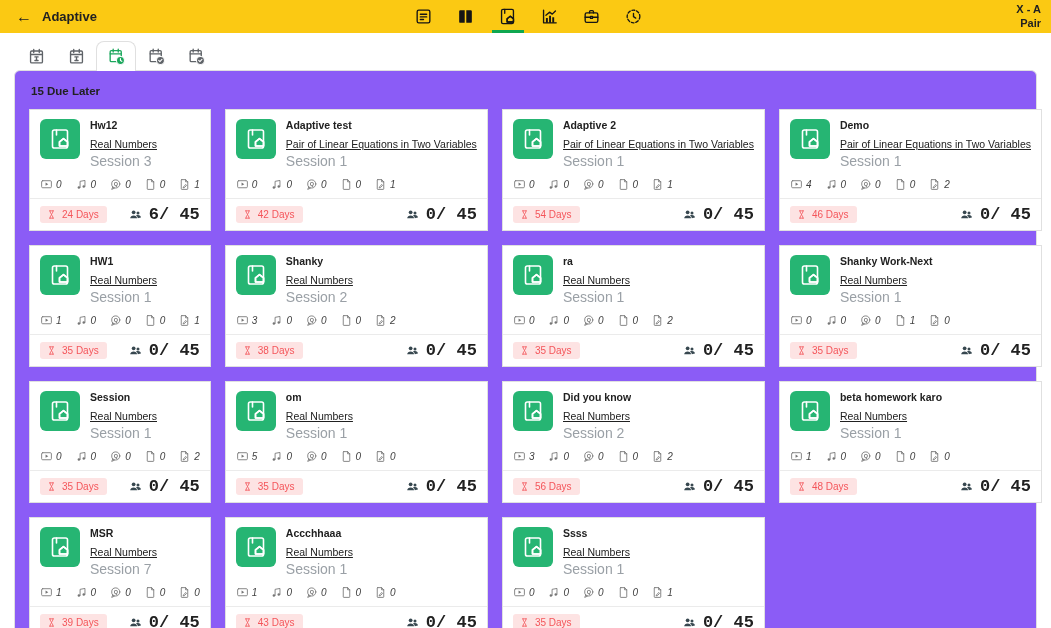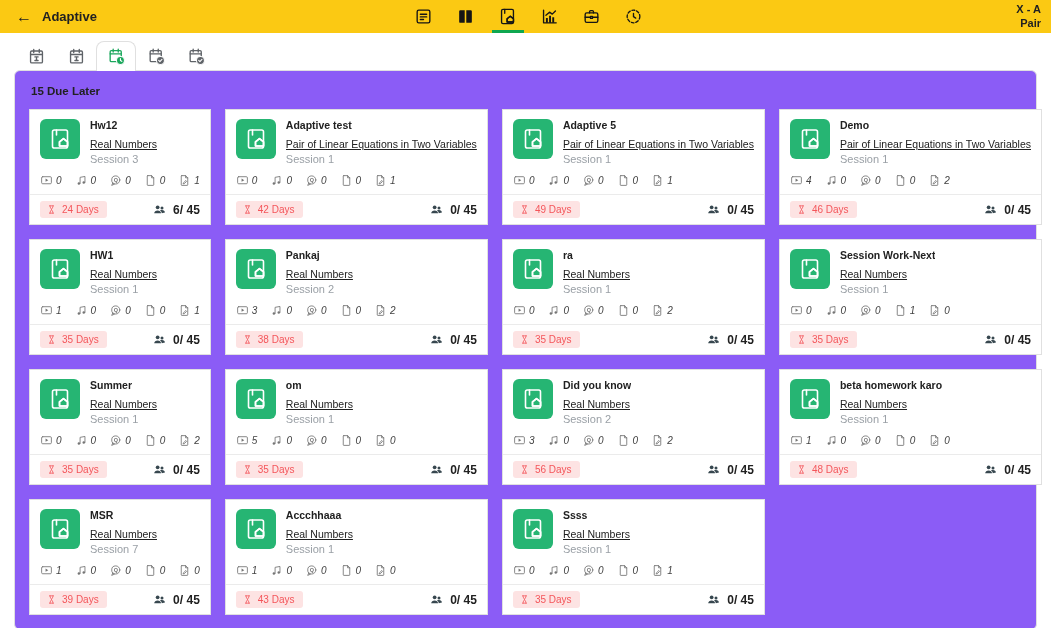--- a/index.html
+++ b/index.html
@@ -41,32 +41,32 @@
   
   .card{border:1px solid var(--border);border-radius:0;background:#fff;cursor:pointer;display:flex;flex-direction:column;}
   .card-body{display:flex;gap:10px;padding:9px 10px 0;}
   .card-icon{width:40px;height:40px;border-radius:6px;background:var(--green);flex:none;
     display:flex;align-items:center;justify-content:center;}
   .card-icon svg{width:24px;height:24px;fill:none;stroke:#fff;stroke-width:1.6;stroke-linecap:round;stroke-linejoin:round;}
   .card-icon svg .mask{fill:var(--green)}
   .card-info{min-width:0;}
   .card-title{font-size:10.5px;font-weight:700;margin-bottom:7px;white-space:nowrap;overflow:hidden;}
   .card-chapter{font-size:10.5px;margin-bottom:3px;white-space:nowrap;overflow:hidden;text-decoration:underline;}
-  .card-session{font-size:11px;color:var(--light-gray);}
+  .card-session{font-size:14px;color:var(--light-gray);}
   .card-stats{display:flex;gap:13px;padding:9px 10px 7px;align-items:center;}
   .stat{display:flex;align-items:center;gap:3px;font-size:10px;color:#424242;}
   .stat svg{width:13px;height:13px;fill:none;stroke:var(--gray);stroke-width:1.6;stroke-linecap:round;stroke-linejoin:round;}
   .stat svg .fill{fill:var(--gray);stroke:none}
   .stat svg text{fill:var(--gray);stroke:none;font-size:10px;font-weight:700;}
   .card-footer{margin-top:auto;border-top:1px solid #ebebeb;display:flex;align-items:center;
     justify-content:space-between;padding:6px 10px;}
   .days-badge{display:flex;align-items:center;gap:5px;background:var(--badge-bg);color:var(--badge-tx);
     font-size:10px;padding:3px 8px 3px 6px;border-radius:3px;}
   .days-badge svg{width:11px;height:11px;fill:none;stroke:var(--badge-tx);stroke-width:1.7;stroke-linecap:round;}
-  .subs{display:flex;align-items:center;gap:6px;font-size:12px;font-weight:700;}
+  .subs{display:flex;align-items:center;gap:6px;font-size:17px;font-weight:700;font-family:Liberation Mono, monospace;}
   .subs svg{width:15px;height:15px;}
   .subs svg .fill{fill:#37474F;}
 </style>
 </head>
 <body>
 
 <div class="appbar">
   <div class="appbar-left">
     <span class="back-btn">←</span>
     <span class="app-title">Adaptive</span>
@@ -314,21 +314,21 @@
     <div class="card-body">
       <div class="card-icon">
         <svg viewBox="0 0 24 24">
               <rect x="4.5" y="3" width="15" height="18" rx="1.8"></rect>
               <path d="M8.5 3v5"></path>
               <path class="mask" d="M11.5 19v-4.2l4-3.2 4 3.2V19z"></path>
               <path d="M11.5 19v-4.2l4-3.2 4 3.2V19z"></path>
             </svg>
       </div>
       <div class="card-info">
-        <div class="card-title">Adaptive 5</div>
+        <div class="card-title">Adaptive 2</div>
         <div class="card-chapter">Pair of Linear Equations in Two Variables</div>
         <div class="card-session">Session 1</div>
       </div>
     </div>
     <div class="card-stats">
       <span class="stat">
         <svg viewBox="0 0 24 24">
               <rect x="3" y="5" width="18" height="13" rx="2"></rect>
               <path class="fill" d="M10.3 8.5l5 3-5 3z"></path>
             </svg>
@@ -364,21 +364,21 @@
               <path d="M10 16.5 14.5 12l1.5 1.5-4.5 4.5H10z"></path>
             </svg>
         <i>1</i>
       </span>
     </div>
     <div class="card-footer">
       <span class="days-badge">
         <svg viewBox="0 0 24 24">
               <path d="M7.5 4h9M7.5 20h9M9 4v2.5c0 2 3 3.5 3 5.5s-3 3.5-3 5.5V20M15 4v2.5c0 2-3 3.5-3 5.5s3 3.5 3 5.5V20"></path>
             </svg>
-        <span>49 Days</span>
+        <span>54 Days</span>
       </span>
       <span class="subs">
         <svg viewBox="0 0 24 24">
               <circle class="fill" cx="9" cy="8.5" r="3"></circle>
               <circle class="fill" cx="16" cy="9.5" r="2.4"></circle>
               <path class="fill" d="M3.5 18c0-3 2.5-4.6 5.5-4.6s5.5 1.6 5.5 4.6zM15.7 18c-.2-2.3-1.4-3.8-3-4.6 1-.4 2.1-.6 3.3-.6 2.6 0 4.7 1.4 4.7 4z"></path>
             </svg>
         <span>0/ 45</span>
       </span>
     </div>
@@ -536,21 +536,21 @@
     <div class="card-body">
       <div class="card-icon">
         <svg viewBox="0 0 24 24">
               <rect x="4.5" y="3" width="15" height="18" rx="1.8"></rect>
               <path d="M8.5 3v5"></path>
               <path class="mask" d="M11.5 19v-4.2l4-3.2 4 3.2V19z"></path>
               <path d="M11.5 19v-4.2l4-3.2 4 3.2V19z"></path>
             </svg>
       </div>
       <div class="card-info">
-        <div class="card-title">Pankaj</div>
+        <div class="card-title">Shanky</div>
         <div class="card-chapter">Real Numbers</div>
         <div class="card-session">Session 2</div>
       </div>
     </div>
     <div class="card-stats">
       <span class="stat">
         <svg viewBox="0 0 24 24">
               <rect x="3" y="5" width="18" height="13" rx="2"></rect>
               <path class="fill" d="M10.3 8.5l5 3-5 3z"></path>
             </svg>
@@ -684,21 +684,21 @@
     <div class="card-body">
       <div class="card-icon">
         <svg viewBox="0 0 24 24">
               <rect x="4.5" y="3" width="15" height="18" rx="1.8"></rect>
               <path d="M8.5 3v5"></path>
               <path class="mask" d="M11.5 19v-4.2l4-3.2 4 3.2V19z"></path>
               <path d="M11.5 19v-4.2l4-3.2 4 3.2V19z"></path>
             </svg>
       </div>
       <div class="card-info">
-        <div class="card-title">Session Work-Next</div>
+        <div class="card-title">Shanky Work-Next</div>
         <div class="card-chapter">Real Numbers</div>
         <div class="card-session">Session 1</div>
       </div>
     </div>
     <div class="card-stats">
       <span class="stat">
         <svg viewBox="0 0 24 24">
               <rect x="3" y="5" width="18" height="13" rx="2"></rect>
               <path class="fill" d="M10.3 8.5l5 3-5 3z"></path>
             </svg>
@@ -758,21 +758,21 @@
     <div class="card-body">
       <div class="card-icon">
         <svg viewBox="0 0 24 24">
               <rect x="4.5" y="3" width="15" height="18" rx="1.8"></rect>
               <path d="M8.5 3v5"></path>
               <path class="mask" d="M11.5 19v-4.2l4-3.2 4 3.2V19z"></path>
               <path d="M11.5 19v-4.2l4-3.2 4 3.2V19z"></path>
             </svg>
       </div>
       <div class="card-info">
-        <div class="card-title">Summer</div>
+        <div class="card-title">Session</div>
         <div class="card-chapter">Real Numbers</div>
         <div class="card-session">Session 1</div>
       </div>
     </div>
     <div class="card-stats">
       <span class="stat">
         <svg viewBox="0 0 24 24">
               <rect x="3" y="5" width="18" height="13" rx="2"></rect>
               <path class="fill" d="M10.3 8.5l5 3-5 3z"></path>
             </svg>

